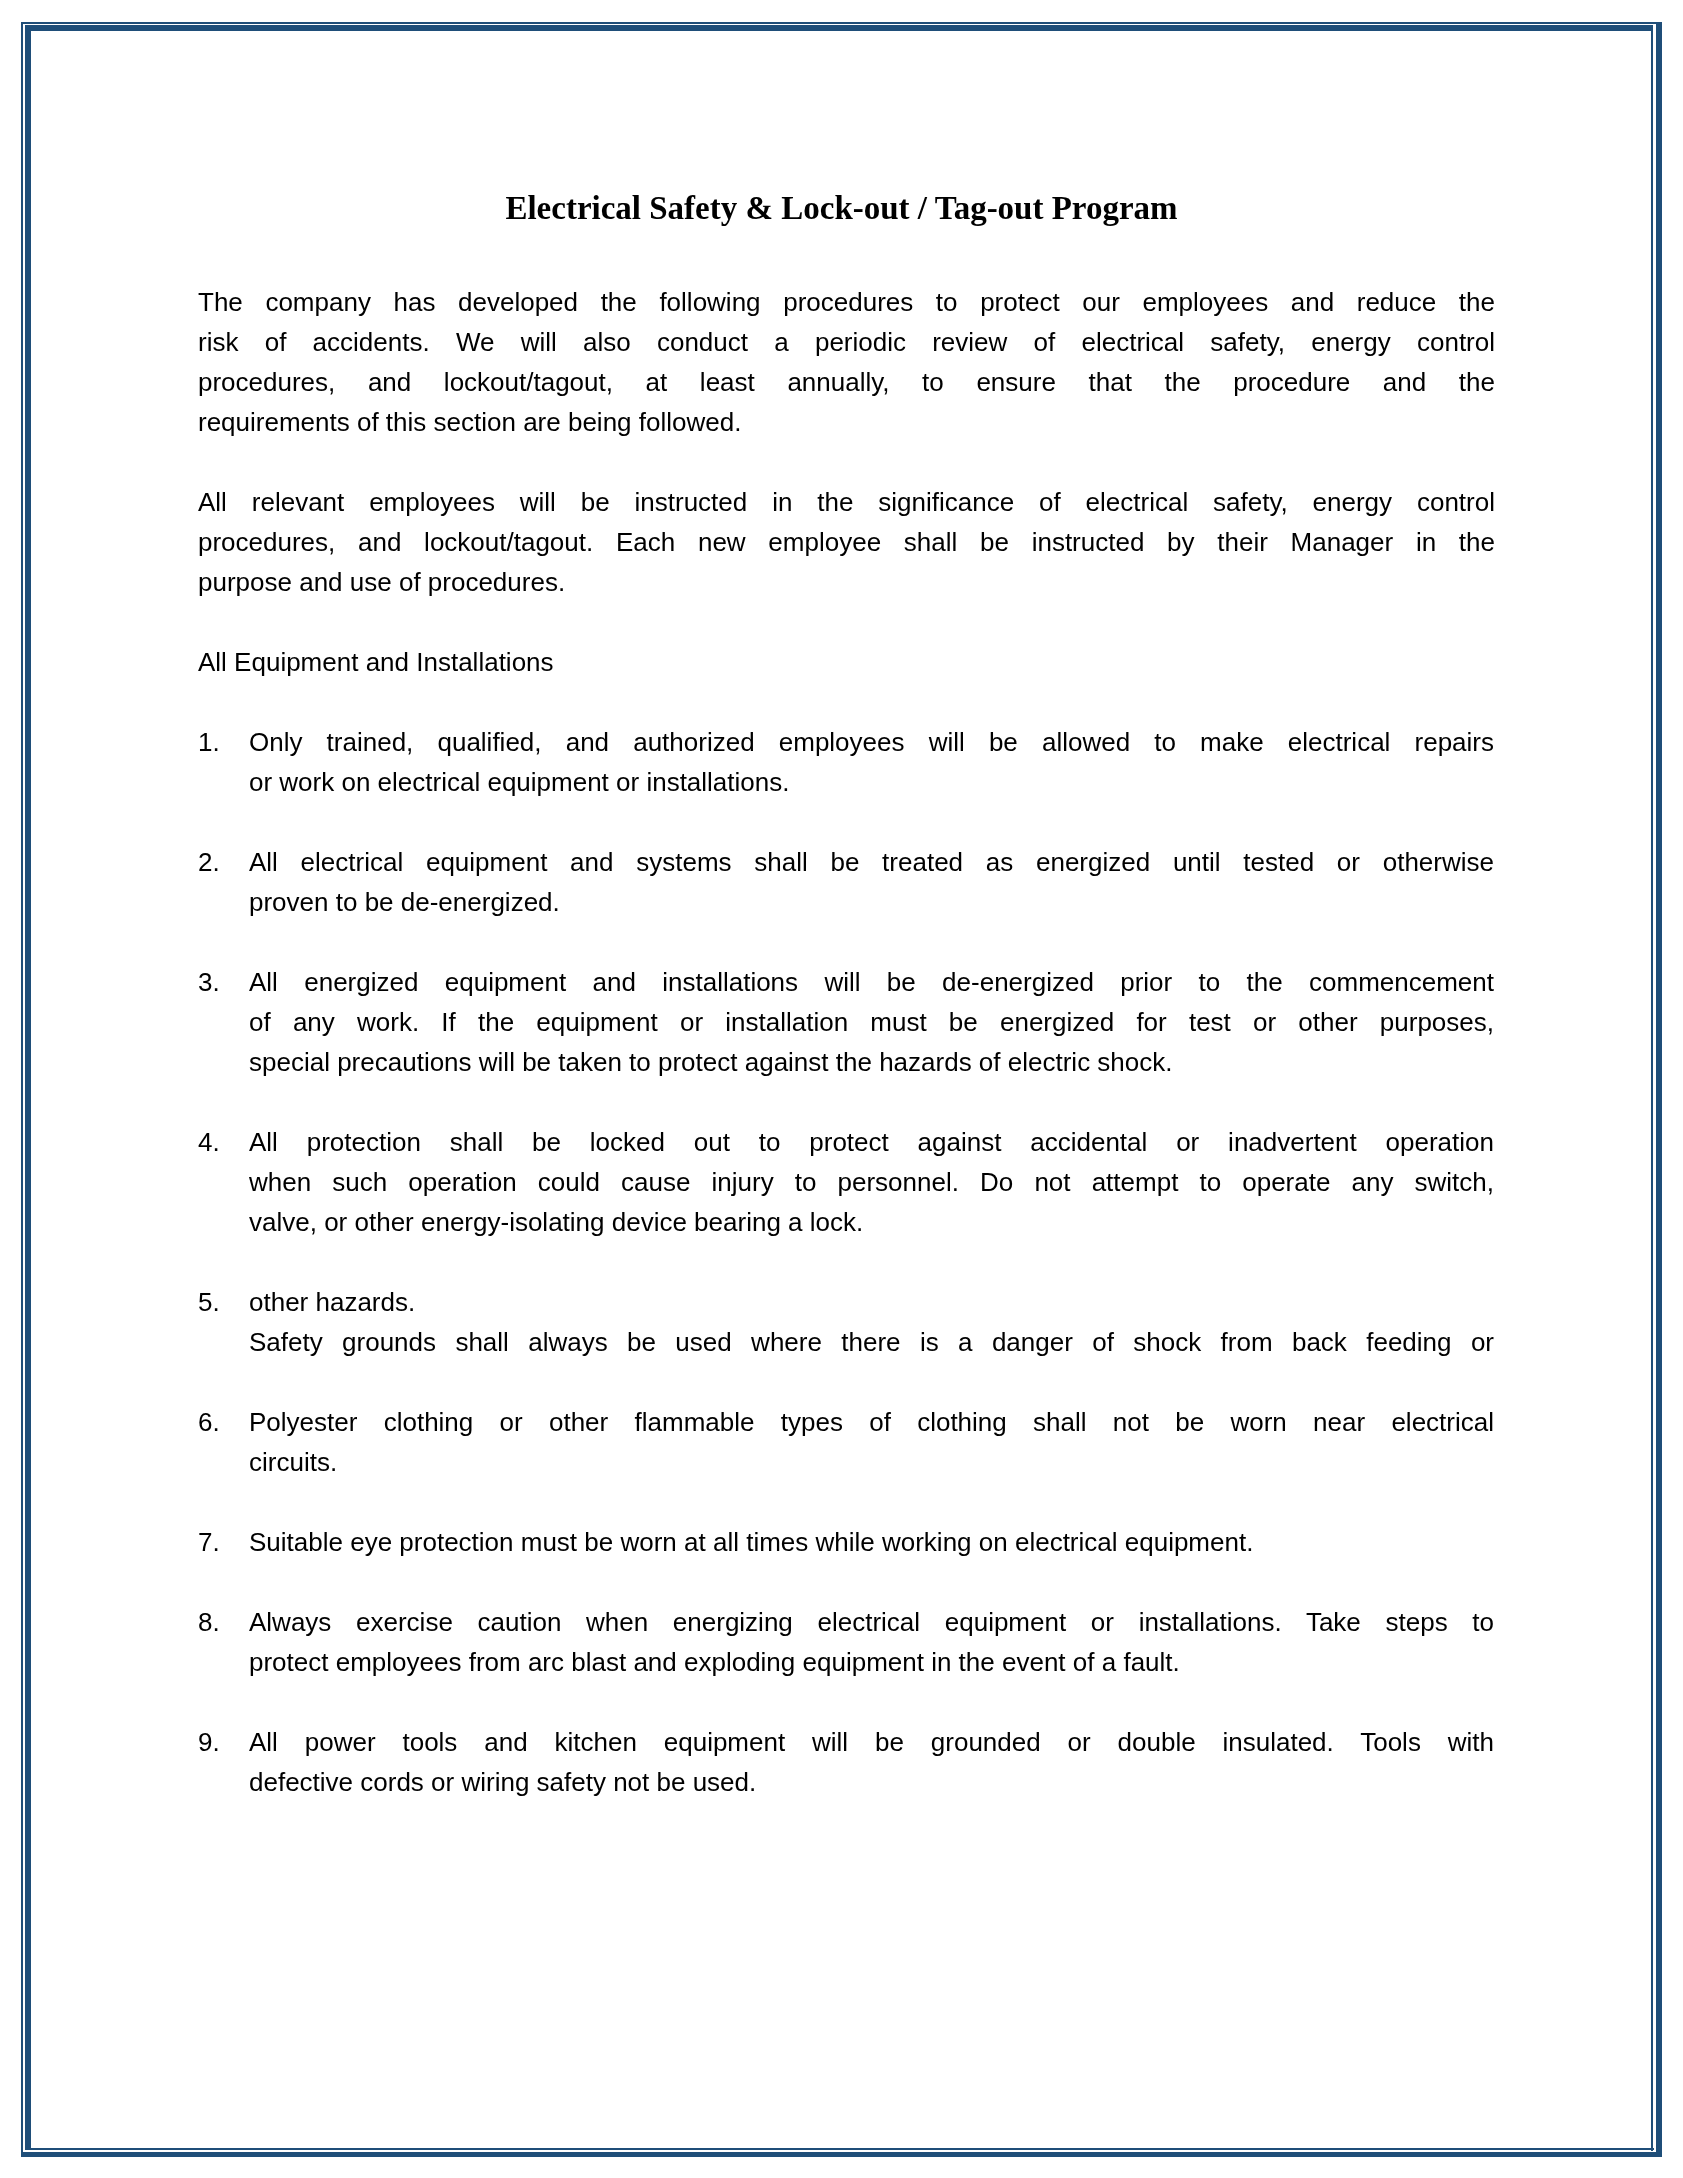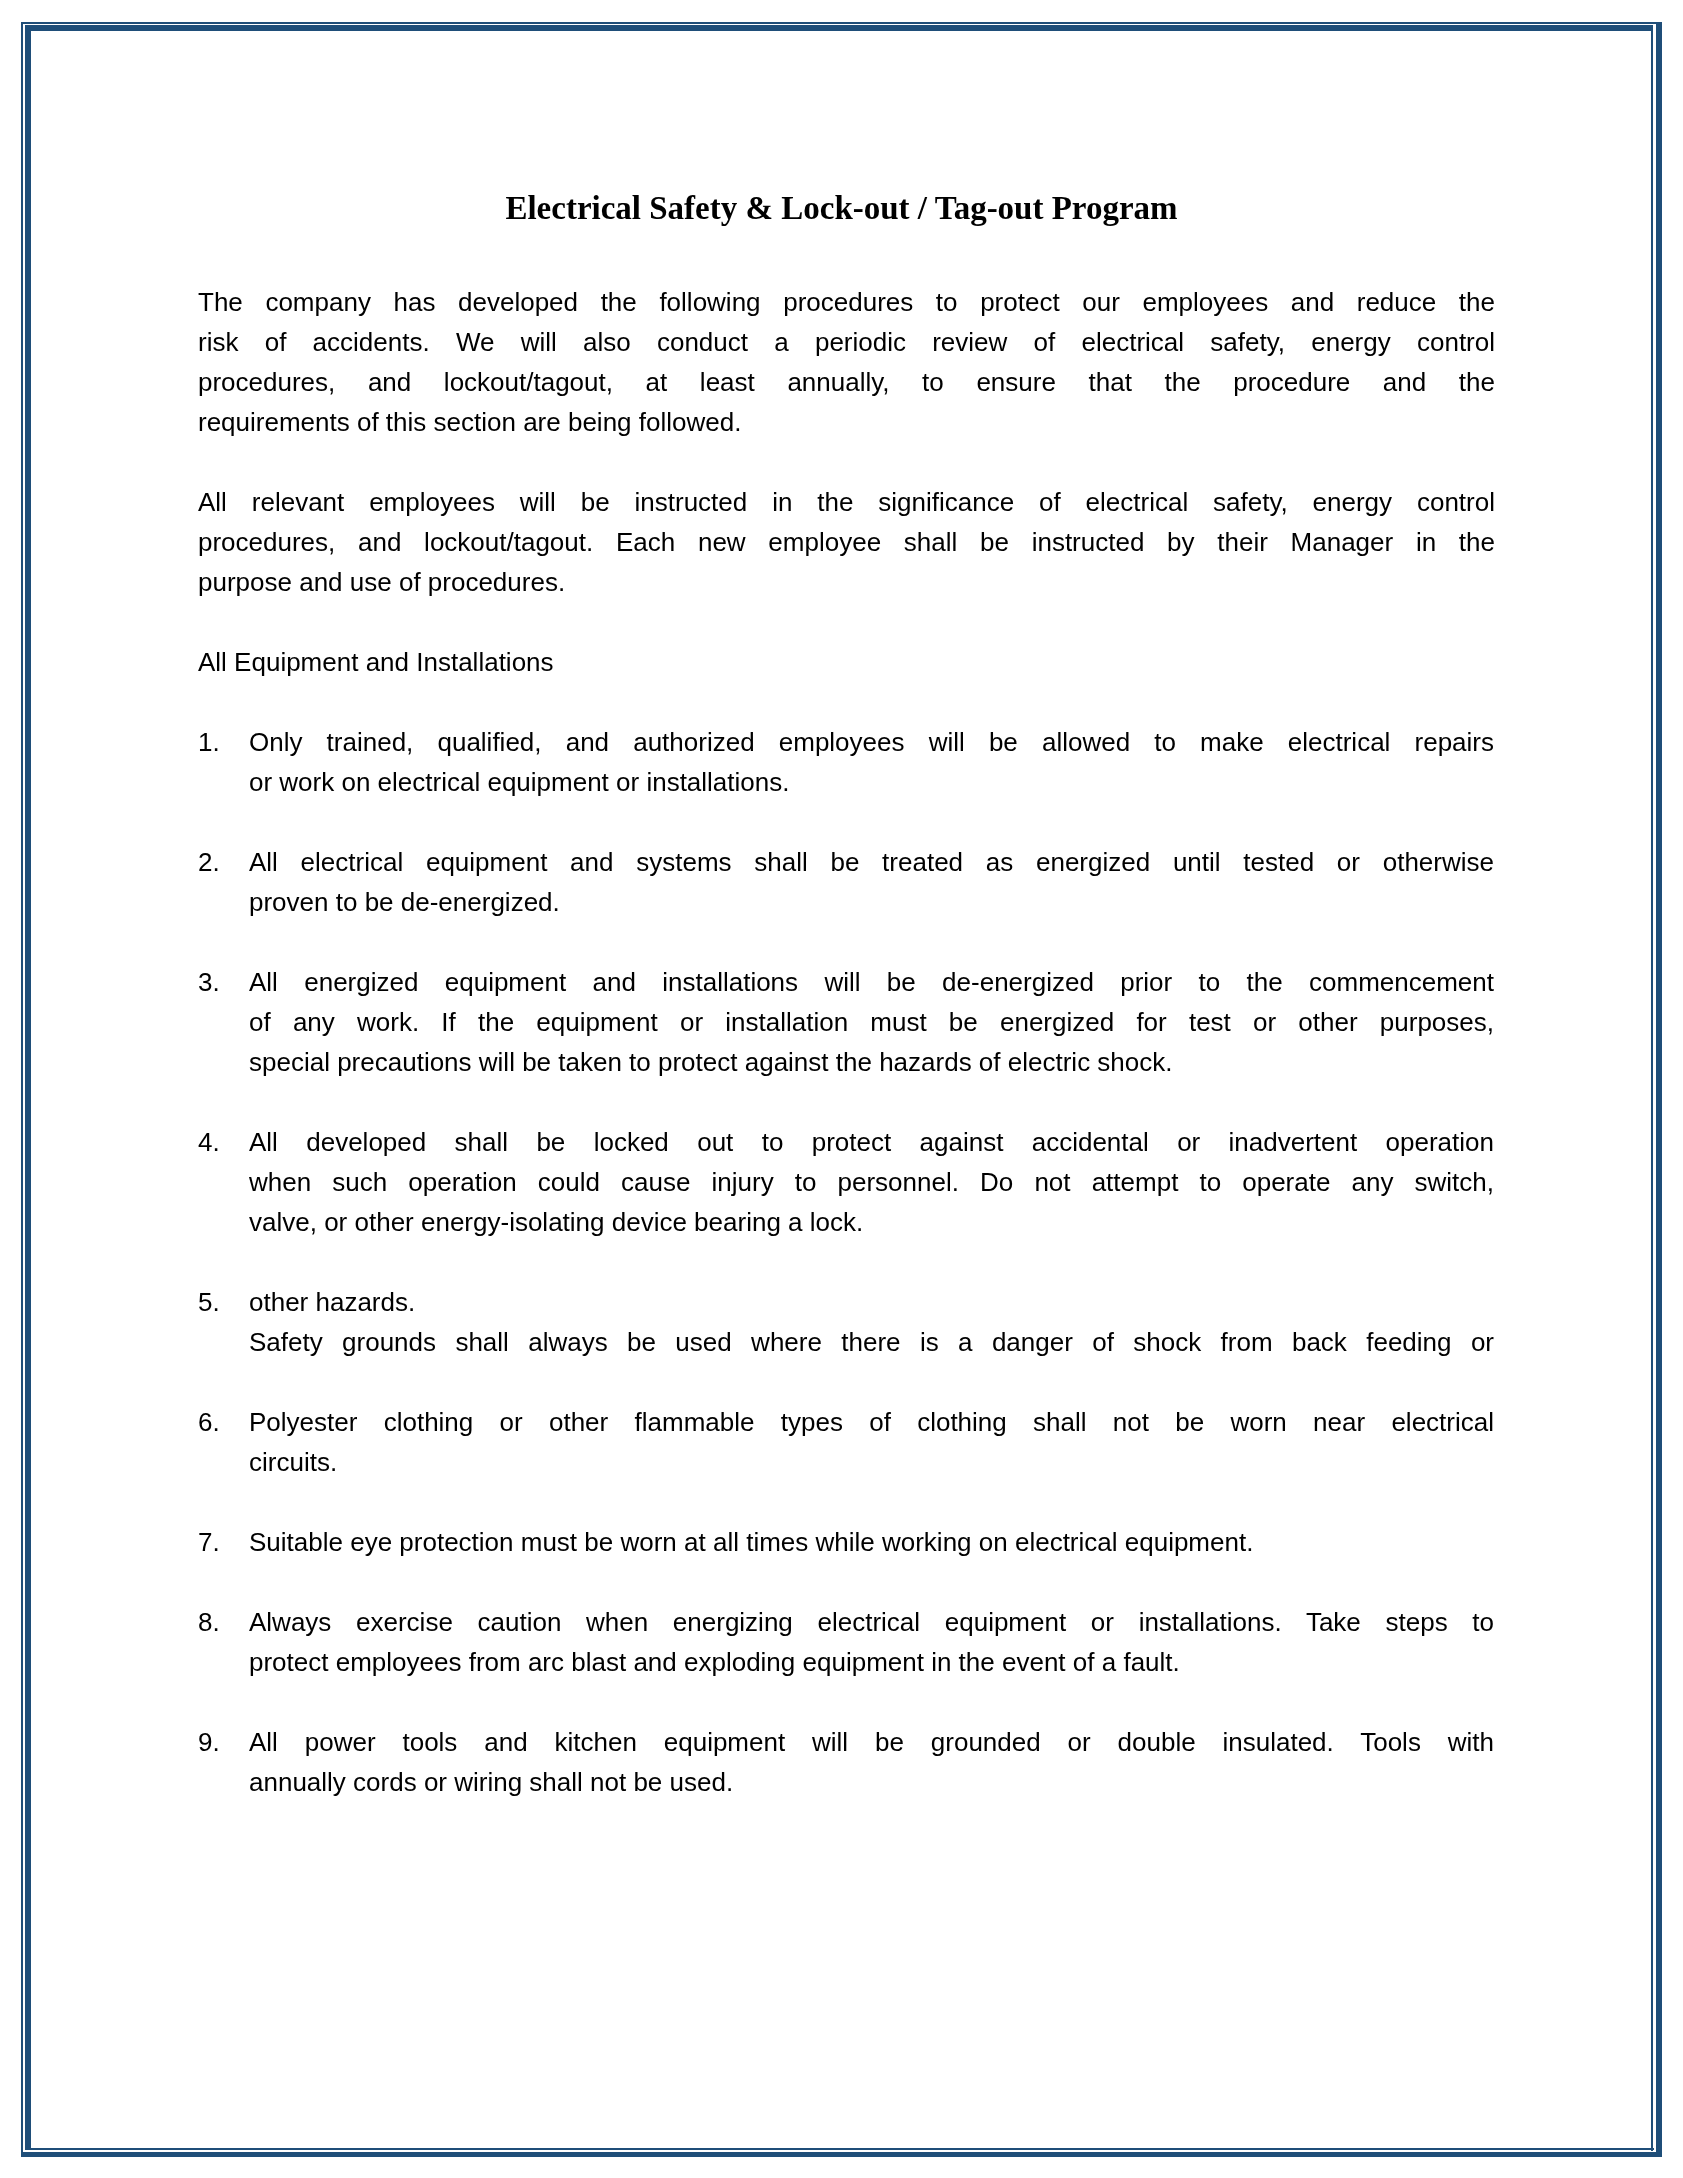--- a/index.html
+++ b/index.html
@@ -148,21 +148,21 @@
       <span class="list-num">3.</span>
       <div class="list-lines">
         <span class="line">All energized equipment and installations will be de-energized prior to the commencement</span>
         <span class="line">of any work.  If the equipment or installation must be energized for test or other purposes,</span>
         <span class="line last">special precautions will be taken to protect against the hazards of electric shock.</span>
       </div>
     </li>
     <li class="list-item">
       <span class="list-num">4.</span>
       <div class="list-lines">
-        <span class="line">All developed shall be locked out to protect against accidental or inadvertent operation</span>
+        <span class="line">All protection shall be locked out to protect against accidental or inadvertent operation</span>
         <span class="line">when such operation could cause injury to personnel. Do not attempt to operate any switch,</span>
         <span class="line last">valve, or other energy-isolating device bearing a lock.</span>
       </div>
     </li>
     <li class="list-item">
       <span class="list-num">5.</span>
       <div class="list-lines">
         <span class="line last">other hazards.</span>
         <span class="line">Safety grounds shall always be used where there is a danger of shock from back feeding or</span>
       </div>
@@ -184,18 +184,18 @@
       <span class="list-num">8.</span>
       <div class="list-lines">
         <span class="line">Always exercise caution when energizing electrical equipment or installations.  Take steps to</span>
         <span class="line last">protect employees from arc blast and exploding equipment in the event of a fault.</span>
       </div>
     </li>
     <li class="list-item">
       <span class="list-num">9.</span>
       <div class="list-lines">
         <span class="line">All power tools and kitchen equipment will be grounded or double insulated.  Tools with</span>
-        <span class="line last">annually cords or wiring shall not be used.</span>
+        <span class="line last">defective cords or wiring safety not be used.</span>
       </div>
     </li>
   </ol>
 </div>
 
 
 </body></html>

